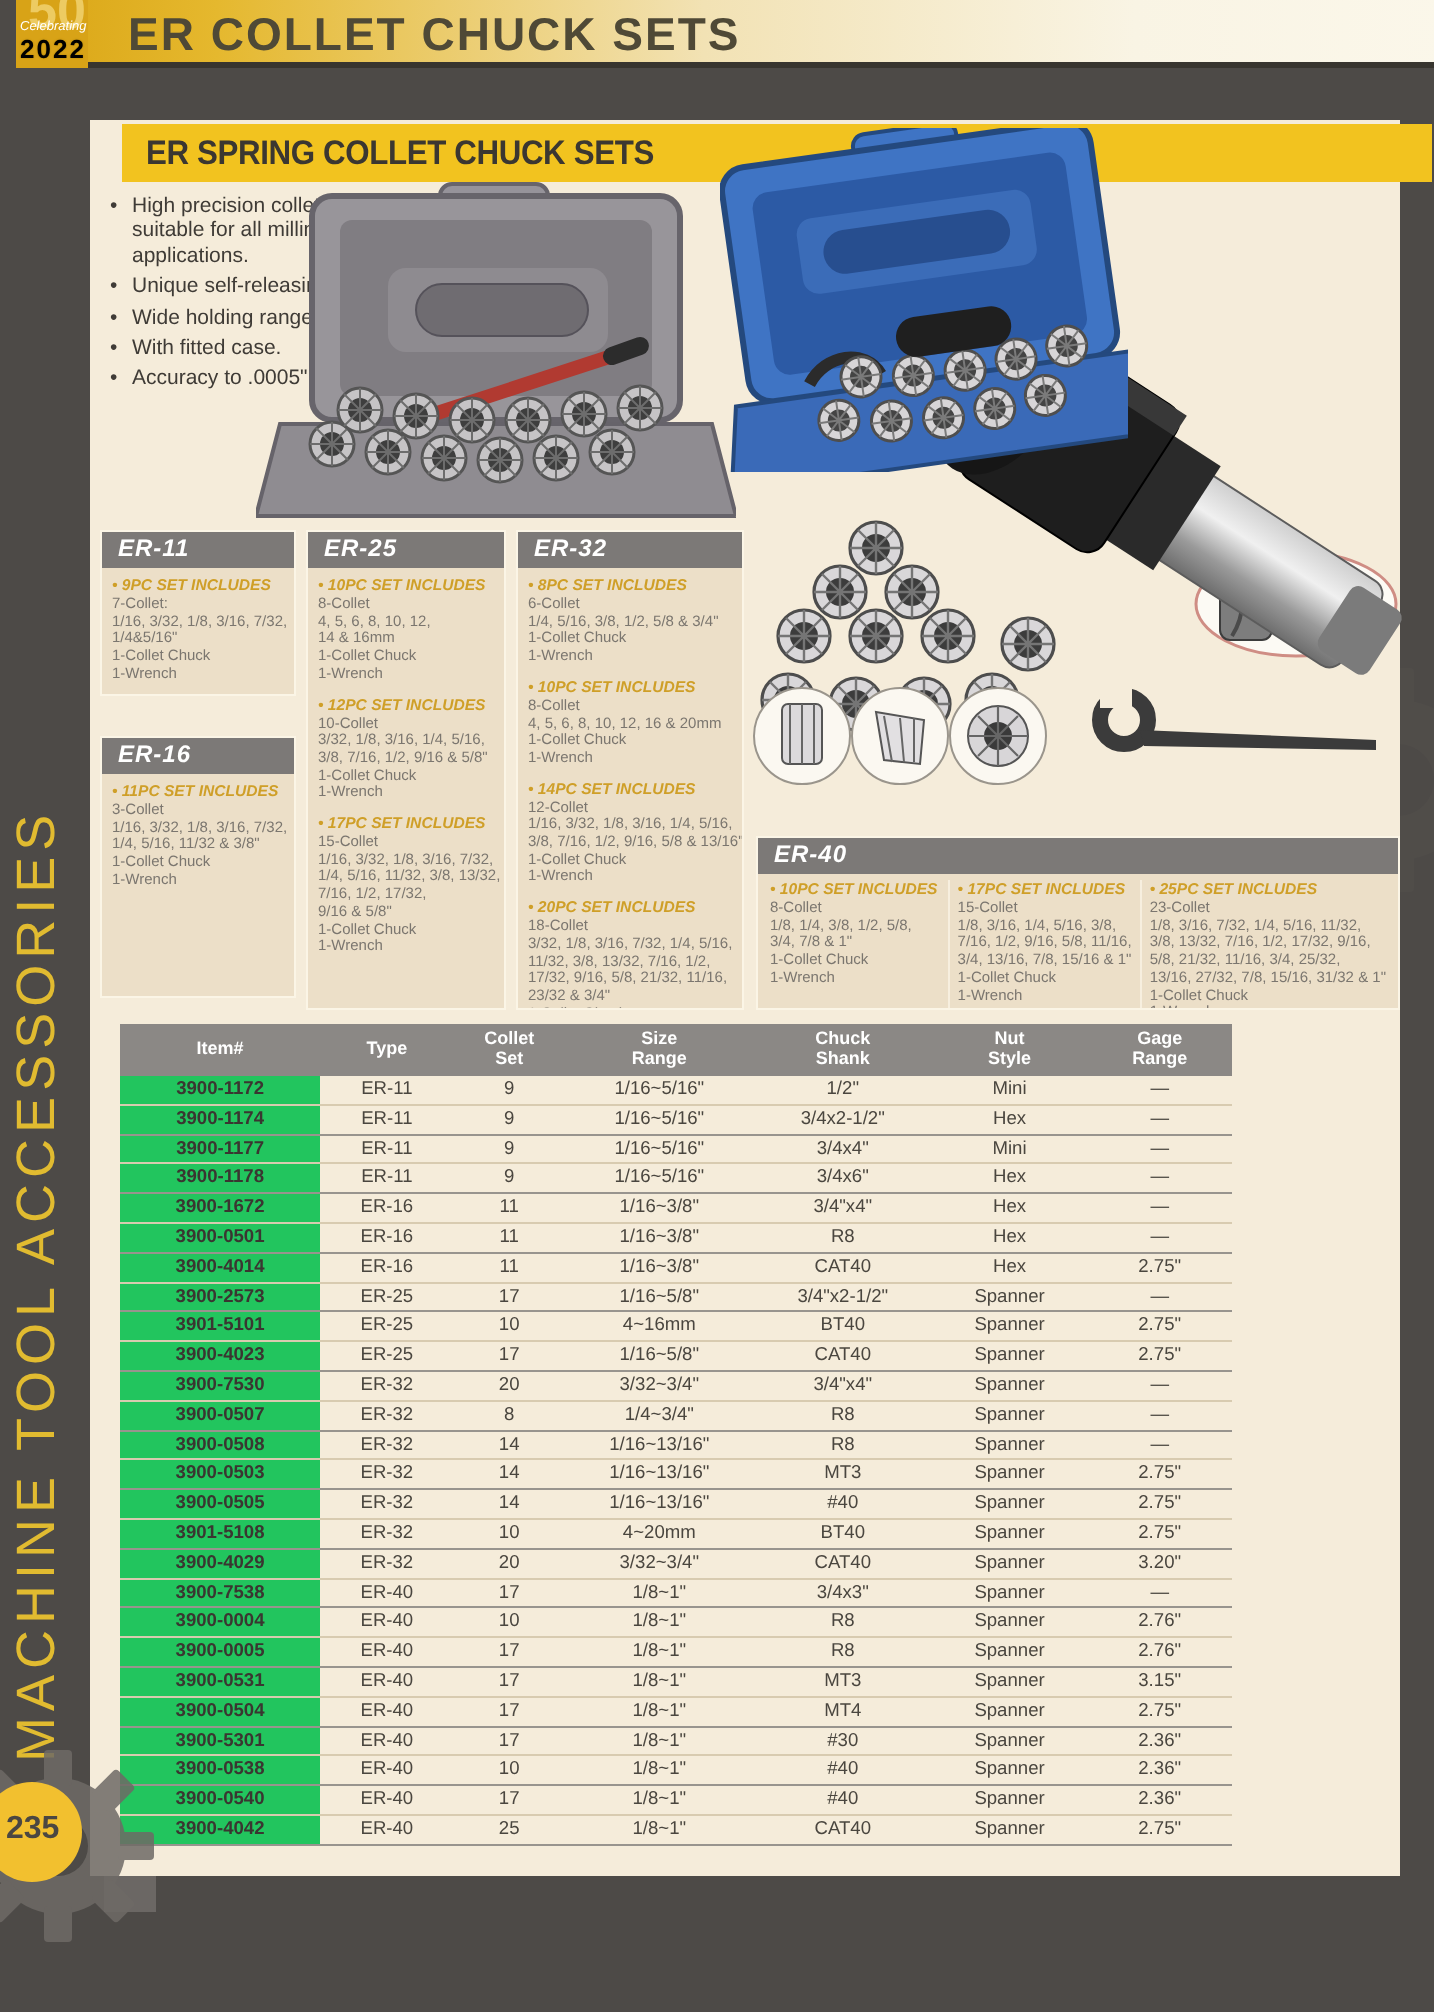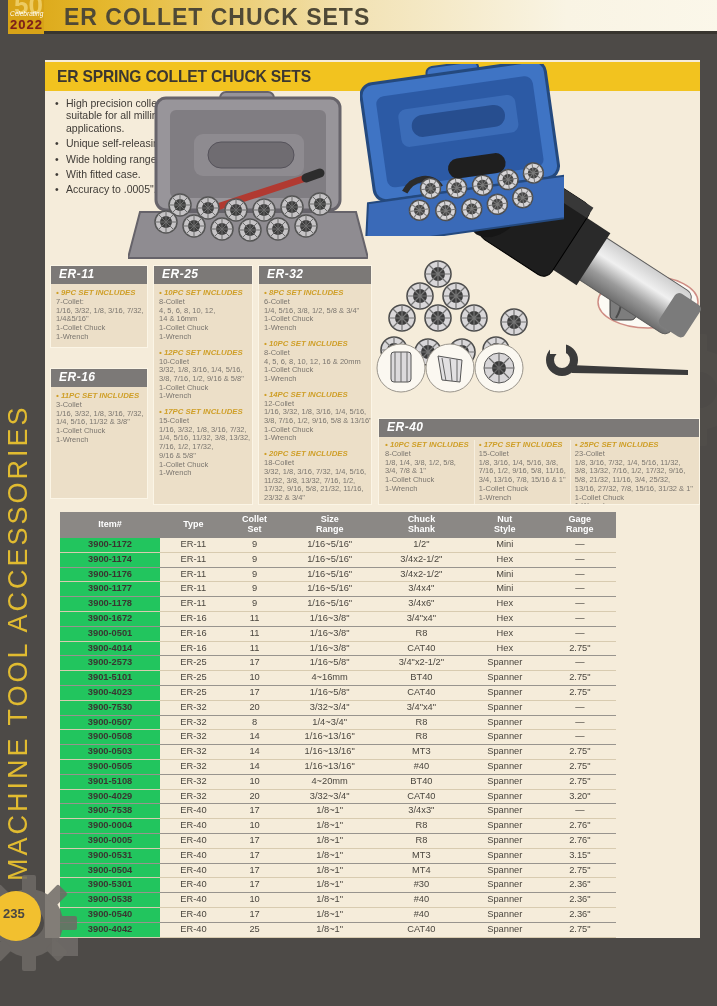--- a/index.html
+++ b/index.html
@@ -7,38 +7,38 @@
   body { font-family:"Liberation Sans", sans-serif; }
   .page { position:relative; width:717px; height:1006px; background:#4d4a47; overflow:hidden; margin:0 auto; }
 
   
   .top-band { position:absolute; left:8px; top:0; width:717px; height:34px;
     background:linear-gradient(90deg,#d9a413 0%, #e5b82e 14%, #f2e2b4 48%, #f9f4e4 78%, #fbf7ea 100%);
     border-bottom:3px solid #38352f; }
   .logo { position:absolute; left:0; top:0; width:36px; height:34px; background:#d8a317; overflow:hidden; }
   .logo-big-number { position:absolute; left:6px; top:-10px; font-size:26px; font-weight:bold; color:rgba(255,236,160,0.55); }
   .logo-celebrating { position:absolute; left:2px; top:10px; font-size:6.5px; color:#ffffff; font-style:italic; white-space:nowrap; }
-  .logo-year { position:absolute; left:2px; top:17px; font-size:13px; font-weight:bold; color:#7f1d1d;
+  .logo-year { position:absolute; left:2px; top:17px; font-size:13px; font-weight:bold; color:#000000;
     letter-spacing:1px; text-shadow:0 0 1px #a67c00; }
   .page-title { position:absolute; left:56px; top:4px; font-size:23px; font-weight:bold; color:#4f4936; letter-spacing:1px; }
 
   
   .sidebar-text { position:absolute; left:3px; top:375px; height:535px; width:40px;
     writing-mode:vertical-rl; transform:rotate(180deg);
     font-size:27px; color:#eec52f; letter-spacing:3px; text-align:center; opacity:0.92; }
   .page-num-circle { position:absolute; left:-9px; top:891px; width:50px; height:50px; border-radius:50%;
     background:#f2c02f; z-index:6; }
-  .page-num-circle span { position:absolute; left:12px; top:15px; font-size:13px; font-weight:bold; color:#4b4742; }
+  .page-num-circle span { position:absolute; left:12px; top:15px; font-size:16px; font-weight:bold; color:#4b4742; }
   .gear-bl { position:absolute; left:-26px; top:868px; z-index:5; opacity:0.85; }
   .gear-right { position:absolute; right:-42px; top:330px; opacity:0.25; }
   .content-tab { position:absolute; left:52px; top:938px; width:26px; height:18px; background:#6b6764; }
 
   
   .content { position:absolute; left:45px; top:60px; width:655px; height:878px; background:#f5ecda; }
-  .banner { position:absolute; left:0; top:2px; width:655px; height:29px; background:#f2c31f; }
+  .banner { position:absolute; left:16px; top:2px; width:655px; height:29px; background:#f2c31f; }
   .banner span { display:inline-block; padding:5px 0 0 13px; font-size:17px; font-weight:800; color:#3b3731;
     letter-spacing:-0.2px; transform:scaleX(0.92); transform-origin:left; white-space:nowrap; }
 
   .features { position:absolute; left:10px; top:37px; width:198px; font-size:10.5px; color:#3f3b36; line-height:1.18; }
   .feature-item { display:flex; margin-bottom:3px; }
   .feature-item .bullet { width:11px; flex:none; }
 
   
   .set-box { position:absolute; background:#ecdfc8; border:1px solid #fbf5e6; overflow:hidden; }
   .set-box-header { height:18px; background:#7c7977; color:#ffffff; font-size:12px; font-weight:bold;
@@ -436,29 +436,20 @@
           <tr>
             <td class="item-col">3900-1174</td>
             <td>ER-11</td>
             <td>9</td>
             <td>1/16~5/16"</td>
             <td>3/4x2-1/2"</td>
             <td>Hex</td>
             <td>—</td>
           </tr>
           <tr>
-            <td class="item-col">3900-1176</td>
-            <td>ER-11</td>
-            <td>9</td>
-            <td>1/16~5/16"</td>
-            <td>3/4x2-1/2"</td>
-            <td>Mini</td>
-            <td>—</td>
-          </tr>
-          <tr>
             <td class="item-col">3900-1177</td>
             <td>ER-11</td>
             <td>9</td>
             <td>1/16~5/16"</td>
             <td>3/4x4"</td>
             <td>Mini</td>
             <td>—</td>
           </tr>
           <tr>
             <td class="item-col">3900-1178</td>

